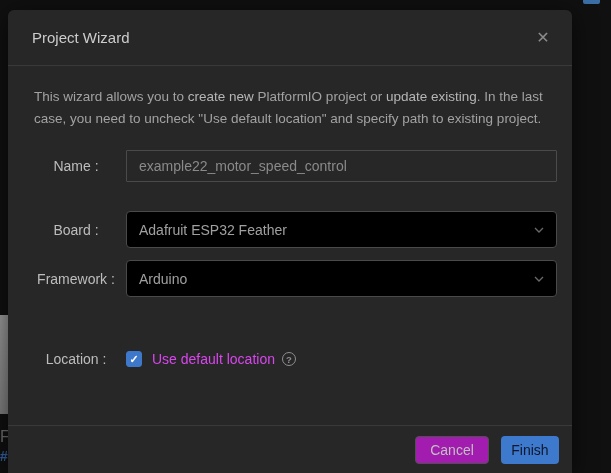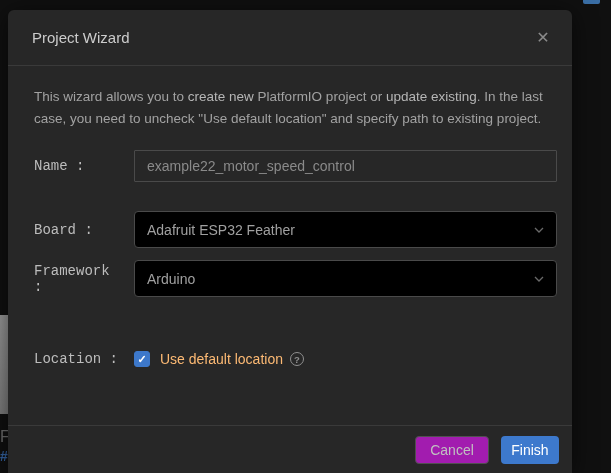--- a/index.html
+++ b/index.html
@@ -61,22 +61,22 @@
   .form-row {
     position: absolute; left: 26px; right: 15px;
     display: flex; align-items: center;
   }
   .row-name      { top: 140px; height: 32px; }
   .row-board     { top: 201px; height: 37px; }
   .row-framework { top: 250px; height: 37px; }
   .row-location  { top: 340px; height: 18px; }
 
   .field-label {
-    width: 84px; text-align: left; margin-right: 16px;
-    font-size: 14px; color: #bdbdbd; flex: none; font-family: Liberation Mono, monospace;
+    width: 84px; text-align: center; margin-right: 8px;
+    font-size: 14px; color: #bdbdbd; flex: none;
   }
 
   .text-input {
     flex: 1; height: 32px;
     background: #272727; border: 1px solid #4a4a4a; border-radius: 1px;
     color: #8a8a8a; font-size: 14px; padding: 0 12px;
     font-family: "Liberation Sans", sans-serif; outline: none;
   }
 
   .select-box {
@@ -91,21 +91,21 @@
     width: 12px; height: 12px; display: flex;
   }
 
   .checkbox {
     width: 16px; height: 16px; border-radius: 3px;
     background: #3d78ca; border: 1px solid #3d78ca;
     display: flex; align-items: center; justify-content: center;
     color: #ffffff; font-size: 11px; font-weight: bold; cursor: pointer;
     flex: none;
   }
-  .checkbox-label { margin-left: 10px; font-size: 14px; color: #fdba74; }
+  .checkbox-label { margin-left: 10px; font-size: 14px; color: #d946ef; }
   .help-icon {
     margin-left: 7px; width: 14px; height: 14px; border: 1px solid #8f8f8f;
     border-radius: 50%; color: #8f8f8f; font-size: 9.5px; font-weight: bold;
     display: flex; align-items: center; justify-content: center; cursor: pointer;
   }
 
   .modal-footer {
     position: absolute; left: 0; right: 0; top: 415px; height: 48px;
     border-top: 1px solid #3a3a3a;
     display: flex; align-items: center; justify-content: flex-end;
@@ -113,21 +113,21 @@
   }
   .btn {
     height: 28px; border-radius: 4px; font-size: 14px;
     display: flex; align-items: center; justify-content: center;
     font-family: "Liberation Sans", sans-serif; cursor: pointer; border: none;
   }
   .btn-cancel {
     width: 74px; background: #a21caf; border: 1px solid #505050; color: #c0c0c0;
   }
   .btn-finish {
-    width: 58px; background: #3d79cd; color: #ffffff;
+    width: 58px; background: #3d79cd; color: #0f172a;
   }
 </style>
 </head>
 <body>
 
 <div class="screen">
 
   <div class="bg-blue-fragment"></div>
   <div class="bg-scroll-thumb"></div>
   <div class="bg-frag-f">F</div>

